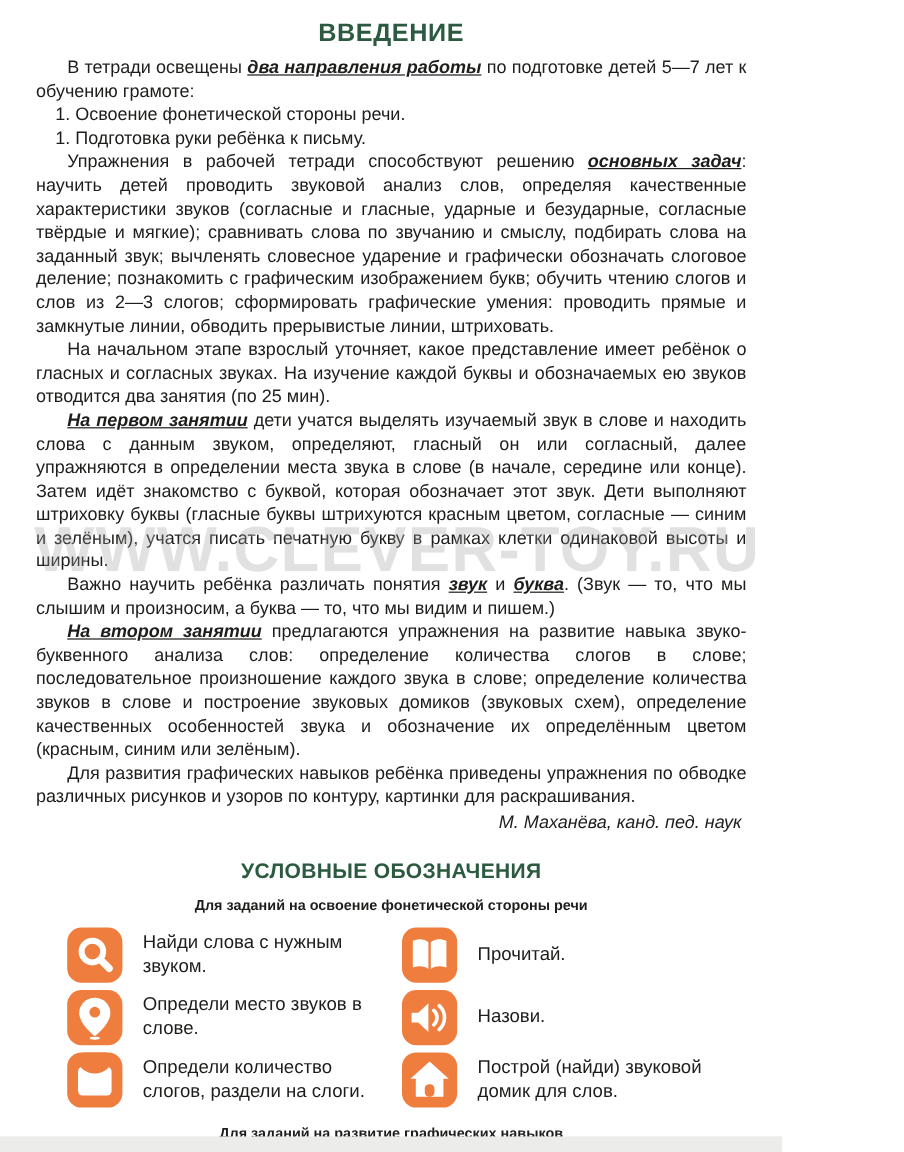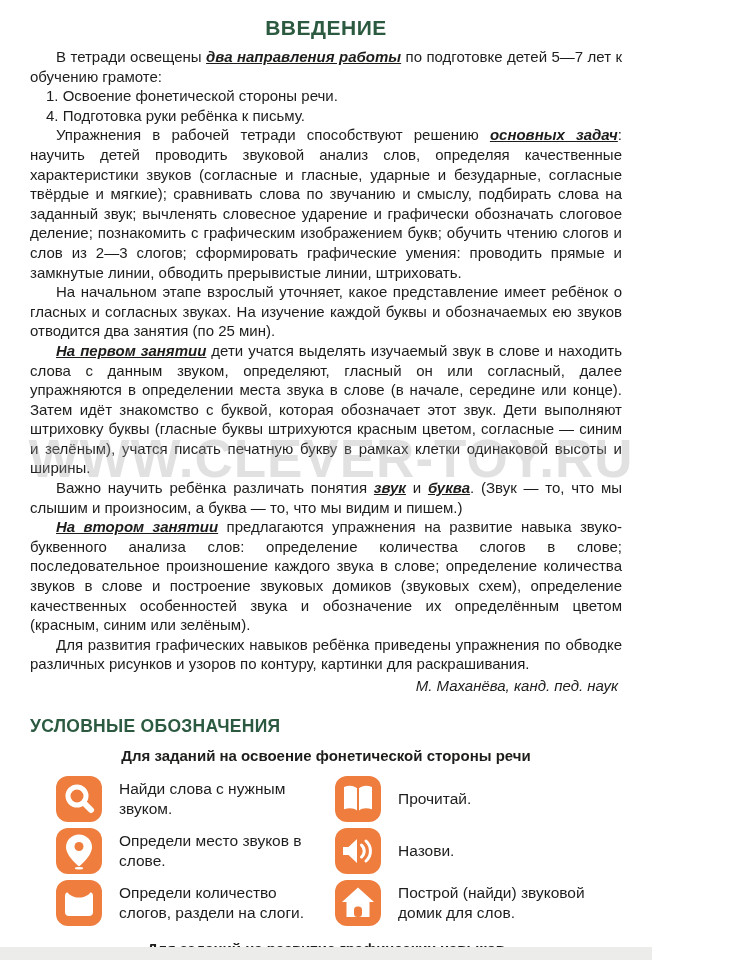--- a/index.html
+++ b/index.html
@@ -31,30 +31,30 @@
   .body-text p.list{padding-left:16px;text-align:left;}
   .bi{font-weight:bold;font-style:italic;text-decoration:underline;}
   .author{
     margin:3px 4px 0 0;
     font-size:15px;
     font-style:italic;
     text-align:right;
   }
   h2.legend-title{
     margin:22px 0 10px 0;
-    text-align:left;
+    text-align:center;
     font-size:17.5px;
     color:#2c5a40;
     font-weight:bold;
     letter-spacing:.3px;
   }
   h3.section-heading{
     margin:0 0 12px 0;
     text-align:center;
-    font-size:15px;
+    font-size:12px;
     color:#1d1d1b;
     font-weight:bold;
   }
   h3.section-heading.second{margin-top:14px;}
   .legend-grid{
     display:grid;
     grid-template-columns:1fr 1fr;
     grid-auto-flow:column;
     grid-template-rows:repeat(3,auto);
     column-gap:18px;
@@ -109,21 +109,21 @@
 </head>
 <body>
 
 <div class="page">
 
   <h1 class="title">ВВЕДЕНИЕ</h1>
 
   <div class="body-text">
     <p class="indent"><span>В тетради освещены </span><span class="bi">два направления работы</span><span> по подготовке детей 5—7 лет к обучению грамоте:</span></p>
     <p class="list"><span>1. Освоение фонетической стороны речи.</span></p>
-    <p class="list"><span>4. Подготовка руки ребёнка к письму.</span></p>
+    <p class="list"><span>1. Подготовка руки ребёнка к письму.</span></p>
     <p class="indent"><span>Упражнения в рабочей тетради способствуют решению </span><span class="bi">основных задач</span><span>: научить детей проводить звуковой анализ слов, определяя качественные характеристики звуков (согласные и гласные, ударные и безударные, согласные твёрдые и мягкие); сравнивать слова по звучанию и смыслу, подбирать слова на заданный звук; вычленять словесное ударение и графически обозначать слоговое деление; познакомить с графическим изображением букв; обучить чтению слогов и слов из 2—3 слогов; сформировать графические умения: проводить прямые и замкнутые линии, обводить прерывистые линии, штриховать.</span></p>
     <p class="indent"><span>На начальном этапе взрослый уточняет, какое представление имеет ребёнок о гласных и согласных звуках. На изучение каждой буквы и обозначаемых ею звуков отводится два занятия (по 25 мин).</span></p>
     <p class="indent"><span class="bi">На первом занятии</span><span> дети учатся выделять изучаемый звук в слове и находить слова с данным звуком, определяют, гласный он или согласный, далее упражняются в определении места звука в слове (в начале, середине или конце). Затем идёт знакомство с буквой, которая обозначает этот звук. Дети выполняют штриховку буквы (гласные буквы штрихуются красным цветом, согласные — синим и зелёным), учатся писать печатную букву в рамках клетки одинаковой высоты и ширины.</span></p>
     <p class="indent"><span>Важно научить ребёнка различать понятия </span><span class="bi">звук</span><span> и </span><span class="bi">буква</span><span>. (Звук — то, что мы слышим и произносим, а буква — то, что мы видим и пишем.)</span></p>
     <p class="indent"><span class="bi">На втором занятии</span><span> предлагаются упражнения на развитие навыка звуко-буквенного анализа слов: определение количества слогов в слове; последовательное произношение каждого звука в слове; определение количества звуков в слове и построение звуковых домиков (звуковых схем), определение качественных особенностей звука и обозначение их определённым цветом (красным, синим или зелёным).</span></p>
     <p class="indent"><span>Для развития графических навыков ребёнка приведены упражнения по обводке различных рисунков и узоров по контуру, картинки для раскрашивания.</span></p>
     <div class="author">М. Маханёва, канд. пед. наук</div>
   </div>
 
   <h2 class="legend-title">УСЛОВНЫЕ ОБОЗНАЧЕНИЯ</h2>

